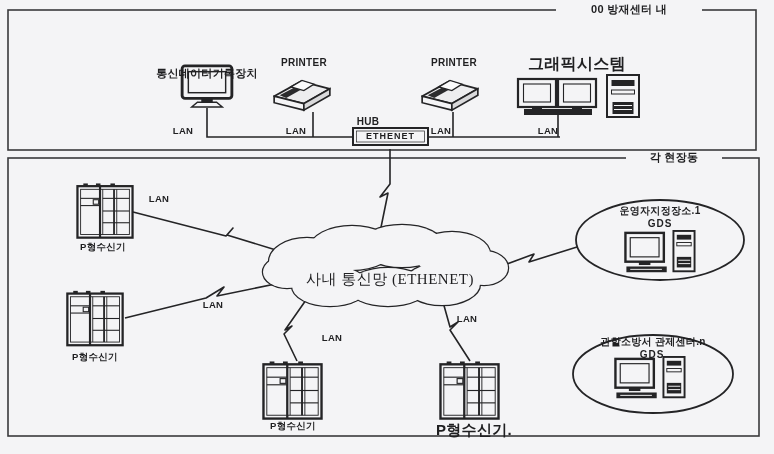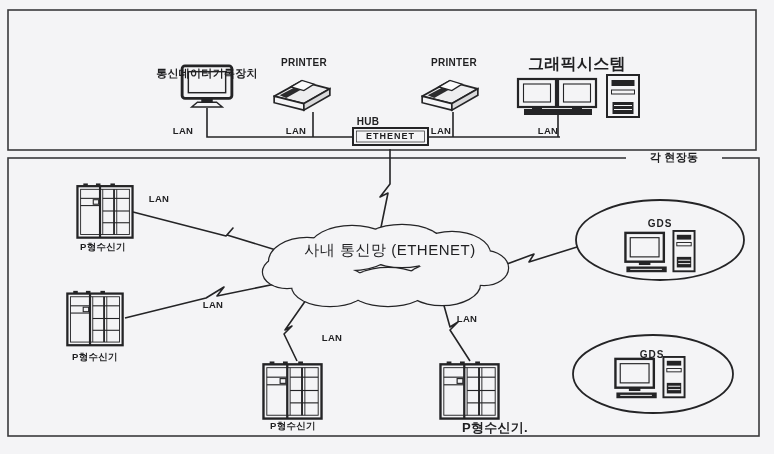--- a/index.html
+++ b/index.html
@@ -152,43 +152,46 @@
 
     <use href="#sym-cabinet" x="76" y="183" width="58" height="56"></use>
     <use href="#sym-cabinet" x="66" y="290" width="58" height="57"></use>
     <use href="#sym-cabinet" x="262" y="361" width="61" height="59"></use>
     <use href="#sym-cabinet" x="438" y="361" width="63" height="59"></use>
 
     <use href="#sym-pc" x="622" y="230" width="76" height="48"></use>
     <use href="#sym-pc" x="612" y="356" width="76" height="48"></use>
   </svg>
 
+  <div class="lbl cover" style="left:556px;top:3px;width:136px;font-size:11px;">00  방재센터 내</div>
   <div class="lbl cover" style="left:626px;top:151px;width:86px;font-size:11px;">각 현장동</div>
 
   <div class="lbl" style="left:156px;top:67px;width:102px;font-size:11px;">통신데이터기록장치</div>
   <div class="lbl" style="left:274px;top:57px;width:60px;font-size:10px;">PRINTER</div>
   <div class="lbl" style="left:424px;top:57px;width:60px;font-size:10px;">PRINTER</div>
   <div class="lbl" style="left:528px;top:55px;width:88px;font-size:16px;">그래픽시스템</div>
 
   <div class="lbl" style="left:322px;top:116px;width:36px;font-size:10px;margin-left:28px;">HUB</div>
   <div class="lbl" style="left:353px;top:131px;width:75px;font-size:9px;letter-spacing:1px;text-align:center;">ETHENET</div>
 
   <div class="lbl" style="left:168px;top:126px;width:30px;font-size:9.5px;">LAN</div>
   <div class="lbl" style="left:281px;top:126px;width:30px;font-size:9.5px;">LAN</div>
   <div class="lbl" style="left:426px;top:126px;width:30px;font-size:9.5px;">LAN</div>
   <div class="lbl" style="left:533px;top:126px;width:30px;font-size:9.5px;">LAN</div>
 
   <div class="lbl" style="left:144px;top:194px;width:30px;font-size:9.5px;">LAN</div>
   <div class="lbl" style="left:198px;top:300px;width:30px;font-size:9.5px;">LAN</div>
   <div class="lbl" style="left:317px;top:333px;width:30px;font-size:9.5px;">LAN</div>
   <div class="lbl" style="left:452px;top:314px;width:30px;font-size:9.5px;">LAN</div>
 
-  <div class="lbl" style="left:280px;top:241px;width:220px;font-size:15px;font-weight:normal;letter-spacing:.5px;">사내 통신망 (ETHENET)</div>
+  <div class="lbl" style="left:280px;top:271px;width:220px;font-size:15px;font-weight:normal;letter-spacing:.5px;font-family:Liberation Serif, serif;">사내 통신망 (ETHENET)</div>
 
   <div class="lbl" style="left:70px;top:242px;width:66px;font-size:9.5px;">P형수신기</div>
   <div class="lbl" style="left:62px;top:352px;width:66px;font-size:9.5px;">P형수신기</div>
   <div class="lbl" style="left:258px;top:421px;width:70px;font-size:9.5px;">P형수신기</div>
-  <div class="lbl" style="left:460px;top:421px;width:70px;font-size:13px;">P형수신기.</div>
+  <div class="lbl" style="left:436px;top:421px;width:70px;font-size:15px;">P형수신기.</div>
 
+  <div class="lbl" style="left:580px;top:205px;width:160px;font-size:10px;">운영자지정장소.1</div>
   <div class="lbl" style="left:620px;top:218px;width:80px;font-size:10px;letter-spacing:1px;">GDS</div>
+  <div class="lbl" style="left:572px;top:336px;width:162px;font-size:10px;">관할소방서 관제센터.n</div>
   <div class="lbl" style="left:612px;top:349px;width:80px;font-size:10px;letter-spacing:1px;">GDS</div>
 
 </div>
 
 </body></html>

